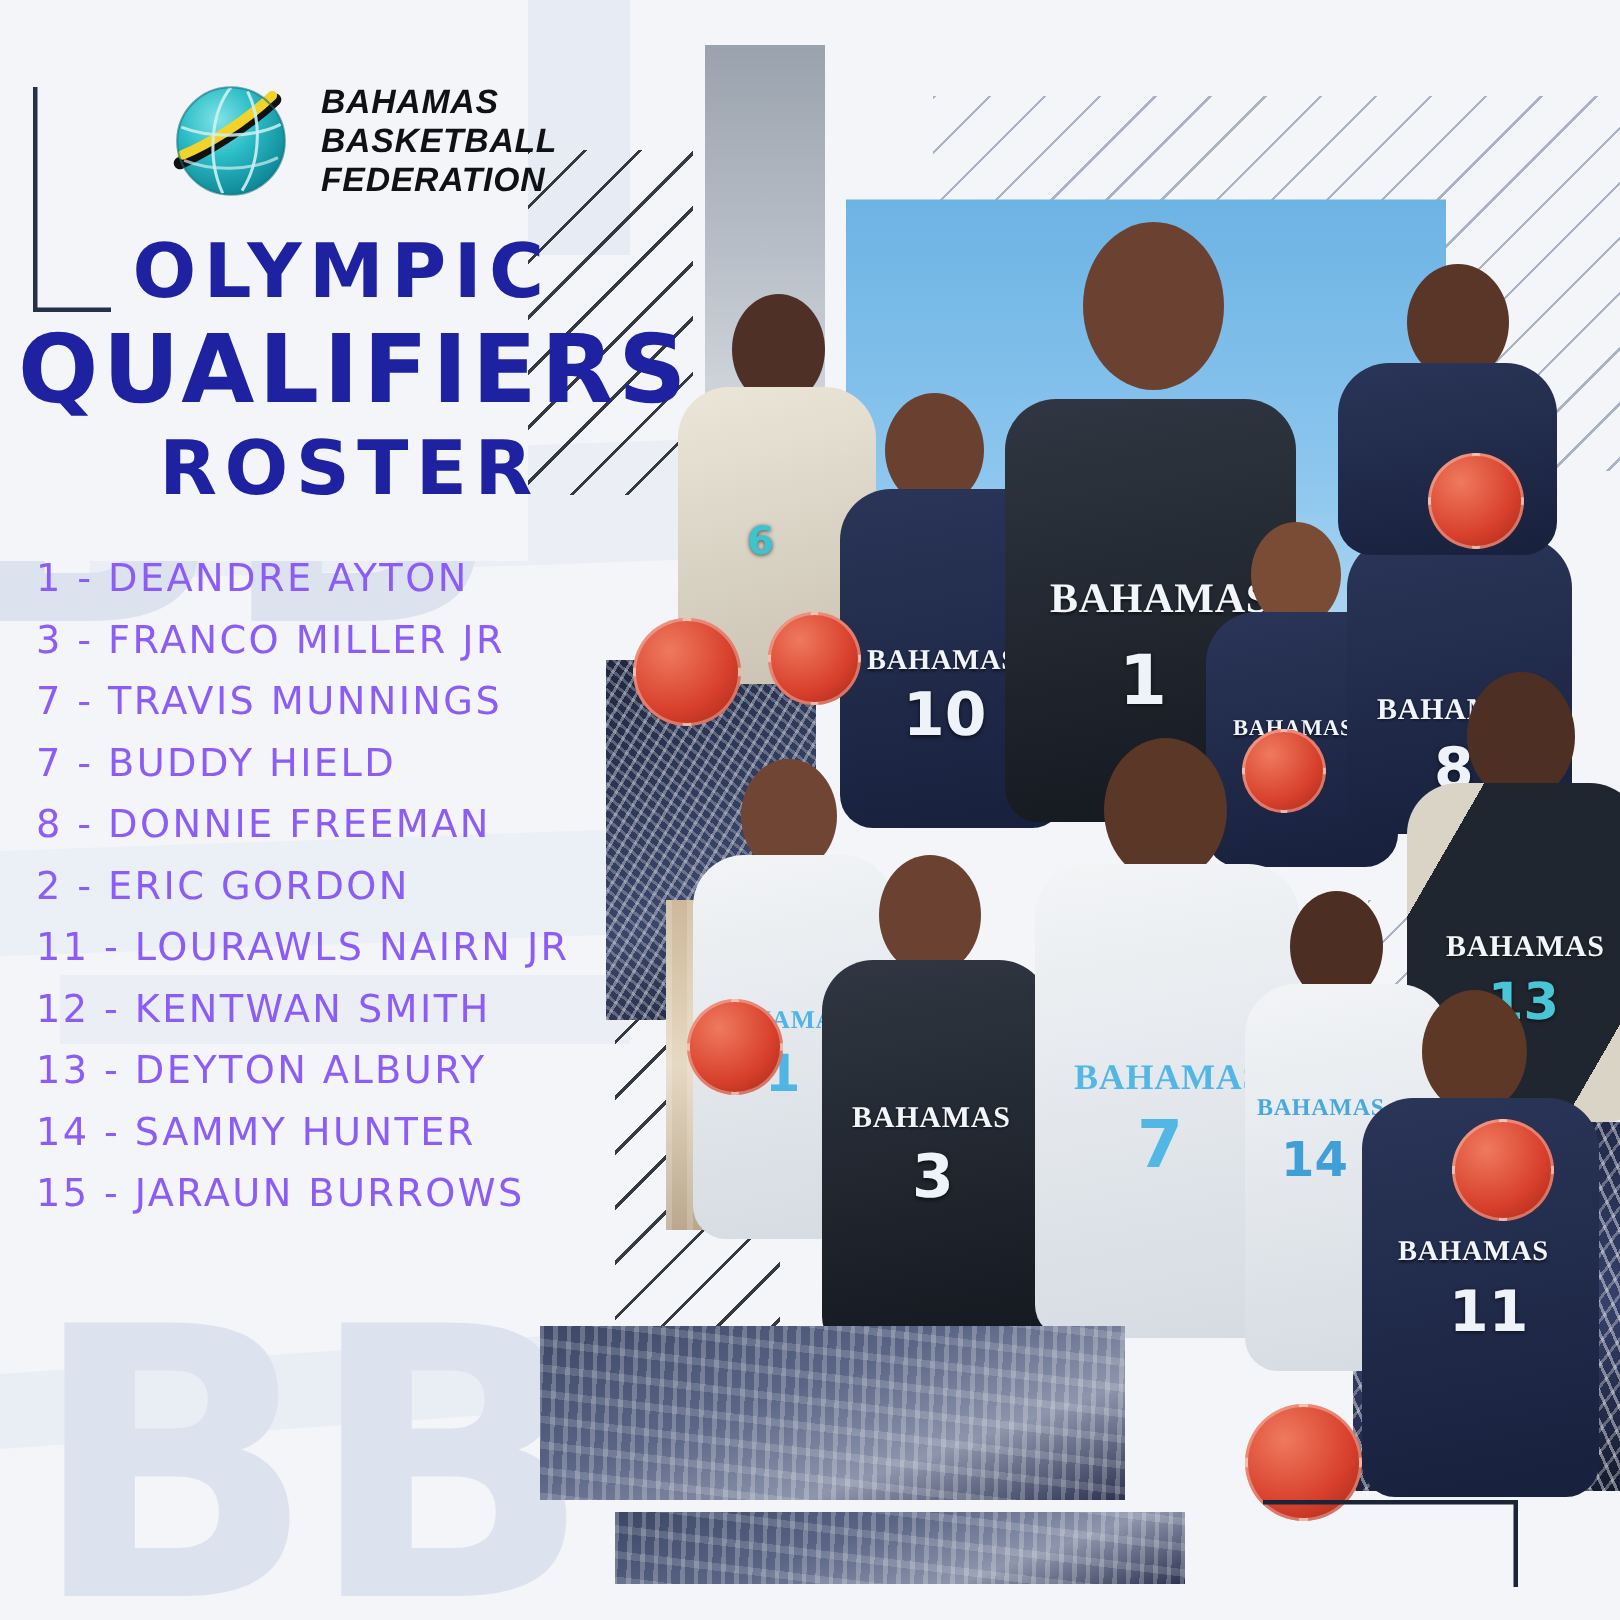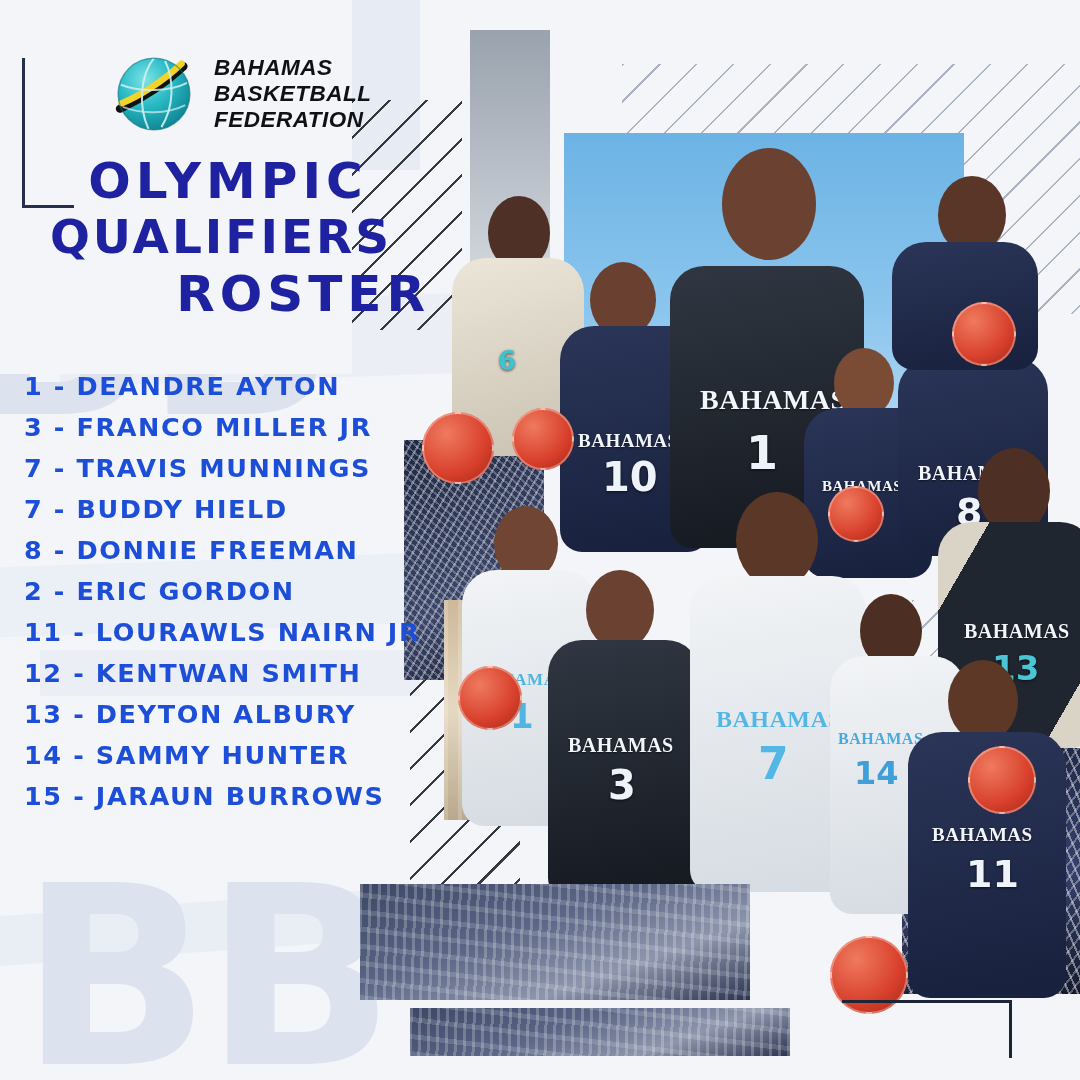--- a/index.html
+++ b/index.html
@@ -48,30 +48,30 @@
 
   .title-block {
     position:absolute; left:0px; top:152px; width:430px;
     text-align:center;
     font-family:"DejaVu Sans", sans-serif;
     font-weight:900; color:#1f22a0;
     font-size:50px; line-height:1.16; letter-spacing:5px;
   }
   .title-block .ln { display:block; white-space:nowrap;margin-left:12px; }
   .ln-1 { text-indent:14px; }
-  .ln-2 { font-size:47px; letter-spacing:3px; }
-  .ln-3 { text-indent:24px;text-align:right; }
+  .ln-2 { font-size:63px; letter-spacing:3px; }
+  .ln-3 { text-indent:24px; }
 
   .roster {
     position:absolute; left:24px; top:374px; width:470px;
   }
   .roster-item {
     font-family:"DejaVu Sans", sans-serif;
-    font-weight:700; font-size:25.5px; letter-spacing:1.6px;
-    color:#1d4ed8; line-height:1; margin-bottom:15.5px; white-space:nowrap;
+    font-weight:400; font-size:25.5px; letter-spacing:1.6px;
+    color:#8b5cf6; line-height:1; margin-bottom:15.5px; white-space:nowrap;
   }
 
   
   .collage { position:absolute; left:352px; top:0; width:728px; height:1080px; }
 
   .hatch {
     position:absolute;
     background-image:repeating-linear-gradient(135deg,
       rgba(110,125,150,.55) 0 1.6px, rgba(0,0,0,0) 1.6px 26px);
   }

